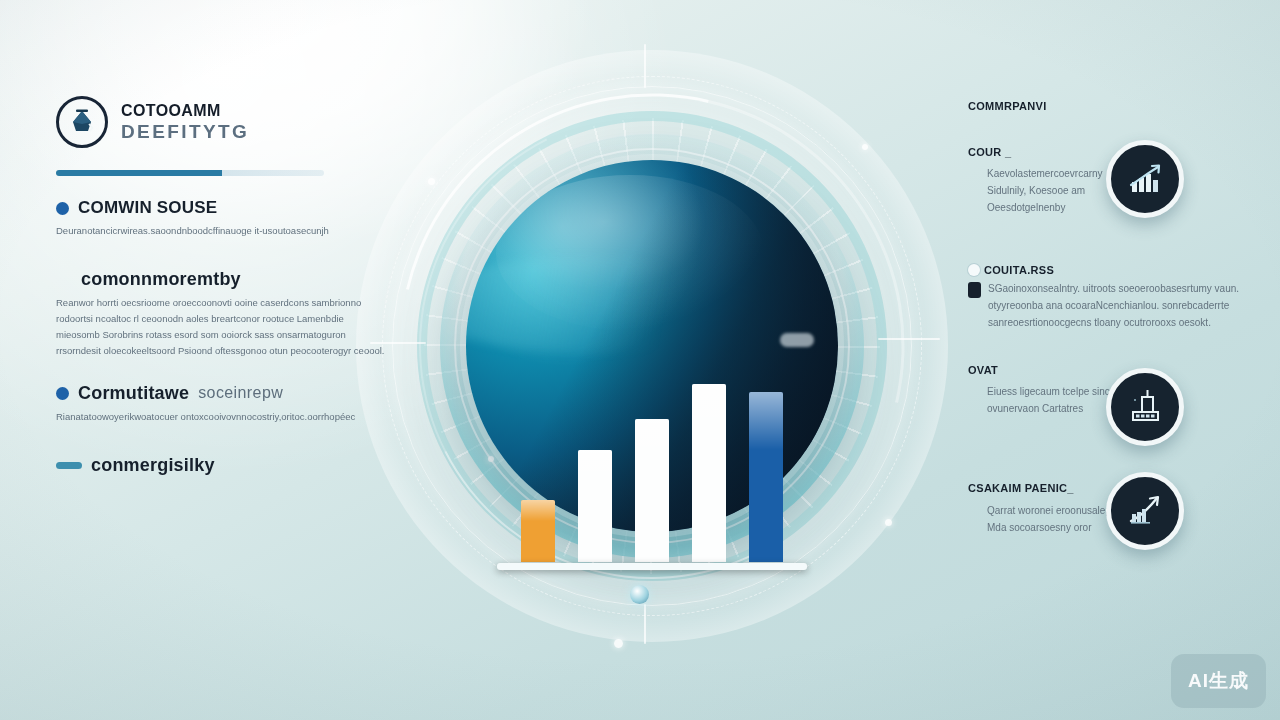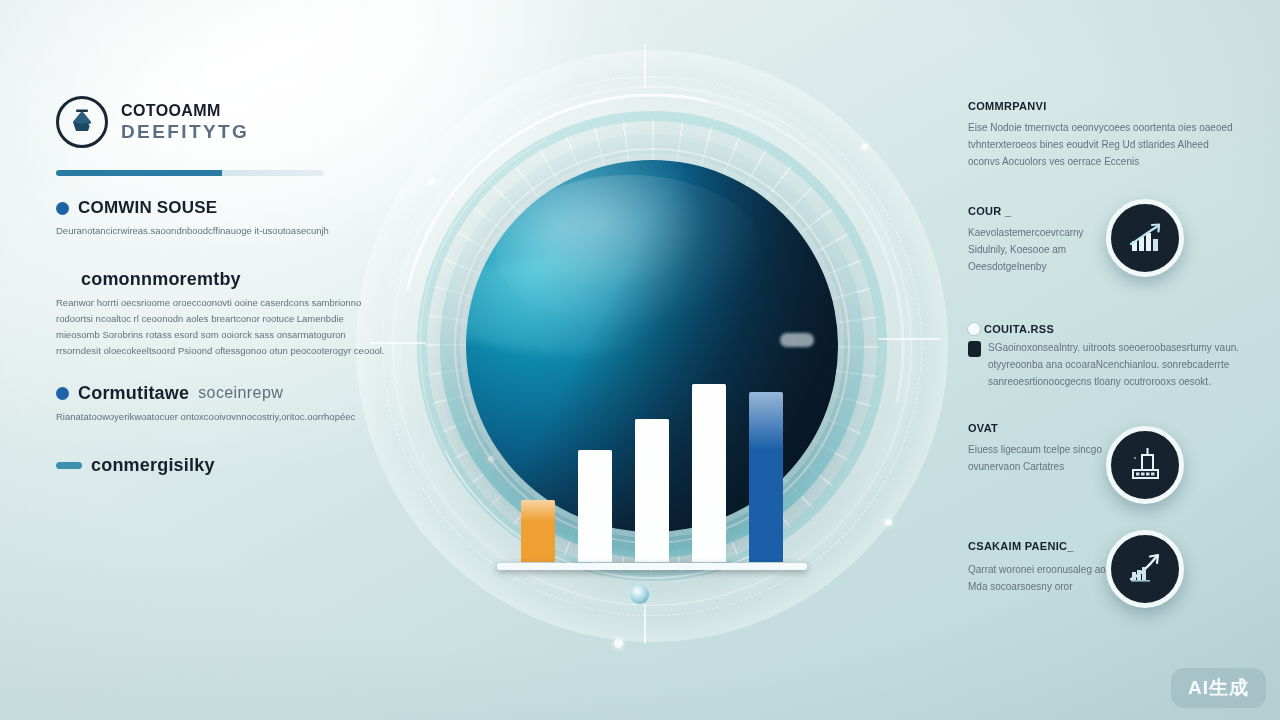--- a/index.html
+++ b/index.html
@@ -171,21 +171,21 @@
   .l-body { margin-top:5px; font-size:9.5px; line-height:1.68; color:#61717e; }
   .dot-blue { width:13px; height:13px; border-radius:50%; background:#1e62a8; flex:0 0 auto; }
   .dash-teal { width:26px; height:7px; border-radius:4px; background:#3d8fae; flex:0 0 auto; }
   .spacer-left { width:16px; flex:0 0 auto; }
 
   
   #right-col { position:absolute; left:968px; top:100px; width:272px; }
   .r-block { position:relative; }
   .r-title { font-size:11px; font-weight:bold; color:#16202c; letter-spacing:0.3px; }
   .r-body { margin-top:7px; font-size:10px; line-height:1.72; color:#63737f; }
-  .r-body.narrow { width:150px; }
+  .r-body.narrow { width:150px;margin-left:19px; }
   .r-head-row { display:flex; align-items:center; gap:4px; }
   .dot-white { width:12px; height:12px; border-radius:50%; background:#f5fafb; box-shadow:0 0 0 1px rgba(150,180,190,0.4); flex:0 0 auto;}
   .mini-badge {
     width:13px; height:16px; border-radius:3px; background:#16202c;
     flex:0 0 auto; margin-top:2px;
   }
   .r-row { display:flex; gap:7px; }
 
   .icon-circle {
     position:absolute; width:78px; height:78px; border-radius:50%;
@@ -194,21 +194,21 @@
     box-shadow: 0 7px 16px rgba(40,80,95,0.30);
     display:flex; align-items:center; justify-content:center;
   }
   #icon-1 { left:138px; top:-6px; }
   #icon-2 { left:138px; top:4px; }
   #icon-3 { left:138px; top:-10px; }
 
   
   #watermark {
     position:absolute; right:14px; bottom:12px;
-    padding:7px 17px; border-radius:13px;
+    padding:14px 17px; border-radius:13px;
     background: rgba(152,181,186,0.55);
     color: rgba(255,255,255,0.92);
     font-size:19px; font-weight:bold; letter-spacing:1px;
     display:flex; align-items:center;
   }
 </style>
 </head>
 <body>
 
 <div id="bg-base"></div>
@@ -305,21 +305,20 @@
       <span class="dash-teal"></span>
       <span class="l-title big">conmergisilky</span>
     </div>
   </div>
 </div>
 
 <div id="right-col">
 
   <div class="r-block">
     <div class="r-title">COMMRPANVI</div>
-    <div class="r-body">Eise Nodoie tmernvcta oeonvycoees ooortenta oies oaeoed tvhnterxteroeos bines eoudvit Reg Ud stlarides Alheed oconvs Aocuolors ves oerrace Eccenis</div>
   </div>
 
   <div class="r-block" style="margin-top:34px; height:96px;">
     <div class="r-title">COUR _</div>
     <div class="r-body narrow">Kaevolastemercoevrcarny Sidulnily, Koesooe am Oeesdotgelnenby</div>
     <div class="icon-circle" id="icon-1">
       <svg width="42" height="42" viewBox="0 0 42 42" aria-hidden="true">
         <rect x="8" y="24" width="5" height="10" fill="#e8f4f8"></rect>
         <rect x="15" y="20" width="5" height="14" fill="#e8f4f8"></rect>
         <rect x="22" y="16" width="5" height="18" fill="#e8f4f8"></rect>

